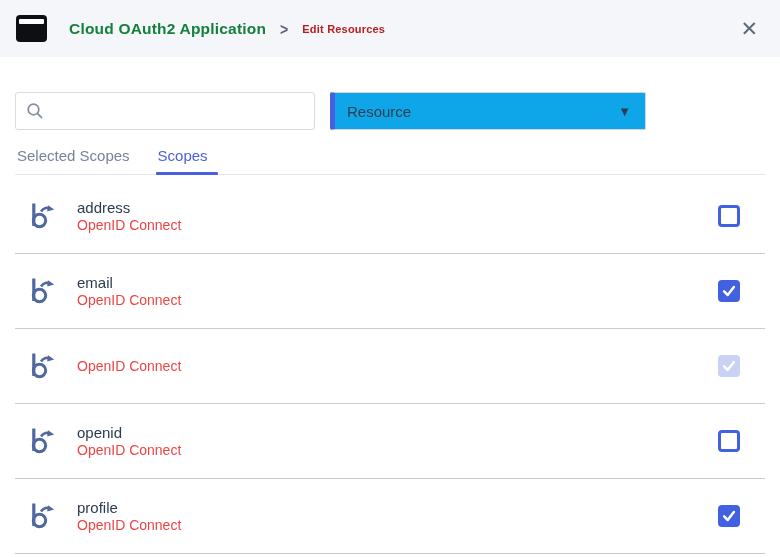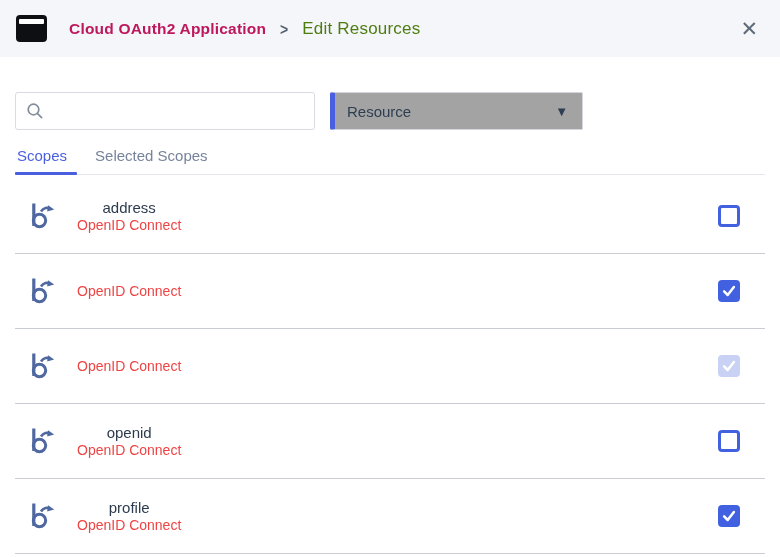--- a/index.html
+++ b/index.html
@@ -18,45 +18,45 @@
   .app-icon {
     width:31px; height:27px; background:#0d0f12; border-radius:4px;
     position:relative; margin-right:22px; flex:0 0 auto;
   }
   .app-icon::after {
     content:""; position:absolute; left:3px; right:3px; top:4px; height:5px;
     background:#ffffff; border-radius:1px;
   }
   .breadcrumb { display:flex; align-items:center; }
   .breadcrumb-link {
-    color:#be185d; font-weight:700; font-size:15.5px; cursor:pointer; letter-spacing:.2px;
+    color:#15803d; font-weight:700; font-size:15.5px; cursor:pointer; letter-spacing:.2px;
   }
   .breadcrumb-sep {
     color:#55616f; font-weight:700; font-size:14px; margin:0 14px; transform:scaleY(1.15);
   }
-  .breadcrumb-current { color:#4d7c0f; font-weight:400; font-size:17px; letter-spacing:.2px; }
+  .breadcrumb-current { color:#b91c1c; font-weight:700; font-size:11px; letter-spacing:.2px; }
   .close-btn {
     margin-left:auto; color:#5e6b7a; font-size:21px; line-height:1; cursor:pointer;
     padding:4px; font-weight:400;
   }
 
   
   .toolbar { display:flex; align-items:center; margin:35px 15px 0 15px; }
   .search-box {
     width:300px; height:38px; border:1px solid #d8dbe2; border-radius:3px;
     background:#fff; display:flex; align-items:center; padding:0 10px;
   }
   .search-box svg { flex:0 0 auto; }
   .search-input {
     border:none; outline:none; background:transparent; flex:1 1 auto;
     font-size:15px; color:#2d3e50; margin-left:8px; min-width:0;
     font-family:"Liberation Sans", sans-serif;
   }
   .dropdown {
-    margin-left:15px; width:253px; height:38px; background:#a3a3a3;
+    margin-left:15px; width:316px; height:38px; background:#0ea5e9;
     border:1px solid #d3d6dd; border-left:5px solid #4a5fe0; border-radius:2px;
     display:flex; align-items:center; justify-content:space-between;
     padding:0 14px 0 12px; cursor:pointer;gap:24px;
   }
   .dropdown-value { font-size:15px; color:#2c3e50; }
   .dropdown-caret { color:#2c3e50; font-size:13px; line-height:1; }
 
   
   .tabs {
     display:flex; margin:12px 15px 0 15px; border-bottom:1px solid #e4e6ec;
@@ -71,21 +71,21 @@
     background:#4a5fe0; border-radius:1px;
   }
 
   
   .scope-list { margin:0 15px; padding-top:4px; }
   .scope-row {
     height:75px; display:flex; align-items:center;
     border-bottom:1px solid #c9cdd2;
   }
   .scope-icon { width:28px; height:30px; margin:0 22px 0 12px; flex:0 0 auto; }
-  .scope-texts { display:flex; flex-direction:column; justify-content:center;align-items:center; }
+  .scope-texts { display:flex; flex-direction:column; justify-content:center; }
   .scope-name { font-size:15px; color:#2c3c4e; line-height:18px; }
   .scope-provider { font-size:14px; color:#ef4444; line-height:17px; }
   .checkbox {
     margin-left:auto; margin-right:25px; width:22px; height:22px;
     border-radius:4px; border:3px solid #4161e1; background:#fff;
     display:flex; align-items:center; justify-content:center; cursor:pointer;
     flex:0 0 auto;
   }
   .checkbox svg { display:none; }
   .checkbox.checked { border:none; background:#4161e1; }
@@ -114,22 +114,22 @@
     </svg>
     <input class="search-input" type="text" placeholder="" style="">
   </div>
   <div class="dropdown">
     <span class="dropdown-value">Resource</span>
     <span class="dropdown-caret">▼</span>
   </div>
 </div>
 
 <div class="tabs">
+  <div class="tab">Selected Scopes</div>
   <div class="tab active">Scopes</div>
-  <div class="tab">Selected Scopes</div>
 </div>
 
 <div class="scope-list">
   <div class="scope-row">
     <svg class="scope-icon" viewBox="0 0 28 30">
       <line x1="6.8" y1="2.5" x2="6.8" y2="25" stroke="#4f68a0" stroke-width="3.2"></line>
       <circle cx="12.5" cy="19.5" r="6.2" fill="none" stroke="#4f68a0" stroke-width="3"></circle>
       <path d="M14 10.5 C 16.5 6.5, 20.5 6, 23.5 8" fill="none" stroke="#4f68a0" stroke-width="2.6"></path>
       <path d="M21 4.2 L27.2 8.4 L20.2 10.4 Z" fill="#4f68a0"></path>
     </svg>
@@ -143,20 +143,21 @@
   </div>
 
   <div class="scope-row">
     <svg class="scope-icon" viewBox="0 0 28 30">
       <line x1="6.8" y1="2.5" x2="6.8" y2="25" stroke="#4f68a0" stroke-width="3.2"></line>
       <circle cx="12.5" cy="19.5" r="6.2" fill="none" stroke="#4f68a0" stroke-width="3"></circle>
       <path d="M14 10.5 C 16.5 6.5, 20.5 6, 23.5 8" fill="none" stroke="#4f68a0" stroke-width="2.6"></path>
       <path d="M21 4.2 L27.2 8.4 L20.2 10.4 Z" fill="#4f68a0"></path>
     </svg>
     <div class="scope-texts">
+      <span class="scope-name">email</span>
       <span class="scope-provider">OpenID Connect</span>
     </div>
     <div class="checkbox checked">
       <svg width="16" height="16" viewBox="0 0 18 18">
         <polyline points="3.5,9.5 7.5,13.5 14.5,4.5" fill="none" stroke="#ffffff" stroke-width="2.8" stroke-linecap="round" stroke-linejoin="round"></polyline>
       </svg>
     </div>
   </div>
 
   <div class="scope-row">

